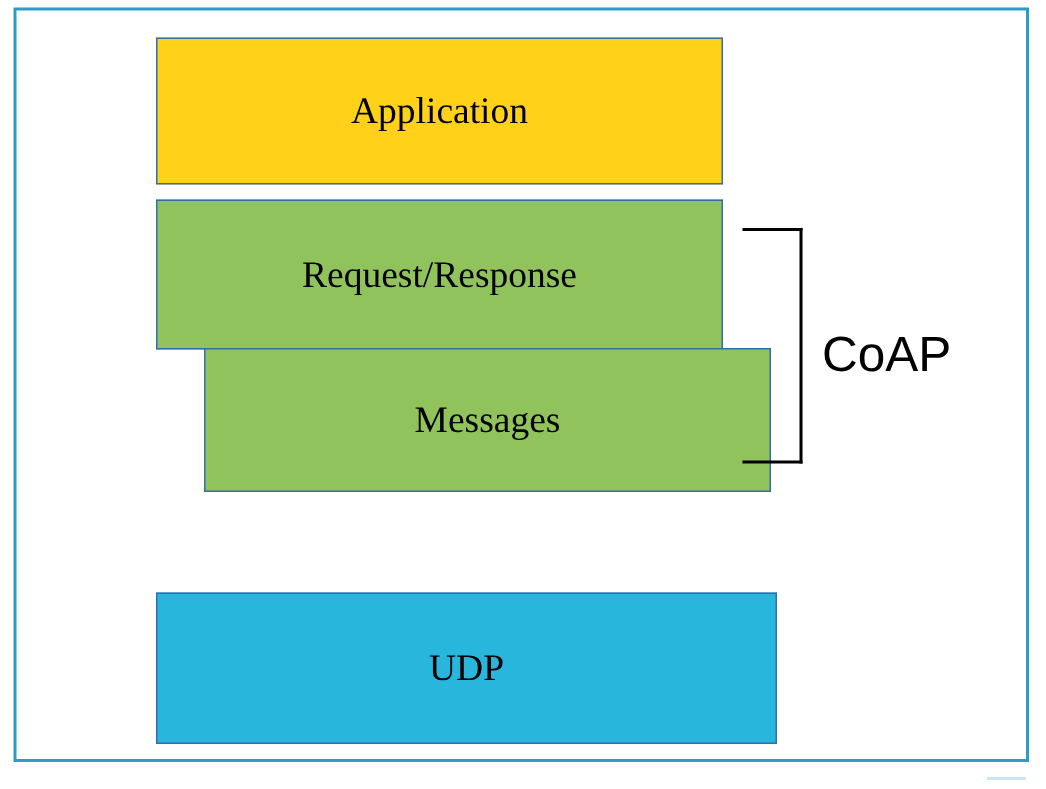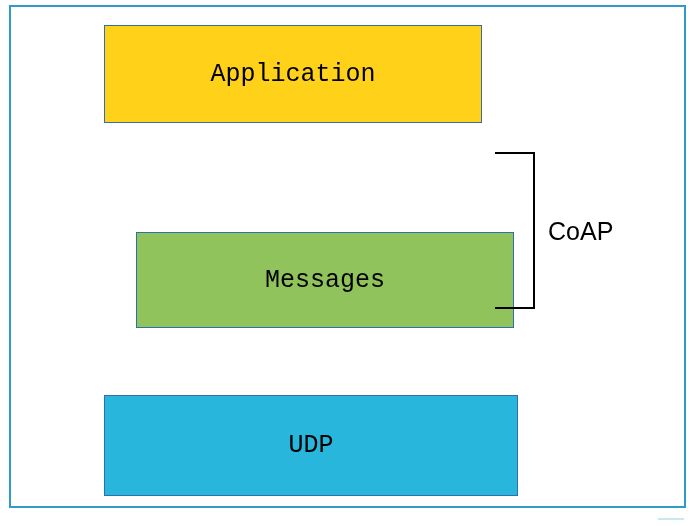--- a/index.html
+++ b/index.html
@@ -41,21 +41,21 @@
   }
   .layer-box {
     position: absolute;
     box-sizing: border-box;
     border: 1px solid #2f6fad;
     display: flex;
     align-items: center;
     justify-content: center;
   }
   .layer-label {
-    font-family: Liberation Mono, monospace;
+    font-family: Liberation Serif, serif;
     font-size: 25px;
     line-height: 1;
     color: #000000;
     white-space: nowrap;
     letter-spacing: 0px;
   }
   
   #box-application {
     left: 104px;
     top: 25px;
@@ -98,38 +98,41 @@
     border-right: 2px solid #000000;
     border-bottom: 2px solid #000000;
     border-left: none;
     background: transparent;
   }
   #coap-label {
     position: absolute;
     left: 548px;
     top: 219px;
     font-family: "Liberation Sans", sans-serif;
-    font-size: 25px;
+    font-size: 33px;
     line-height: 1;
     color: #000000;
     white-space: nowrap;
   }
 </style>
 </head>
 <body>
 
 <div id="canvas">
 
   <div id="page-frame"></div>
   <div id="frame-artifact"></div>
 
   <div class="layer-box" id="box-application">
     <span class="layer-label">Application</span>
   </div>
 
+  <div class="layer-box" id="box-request-response">
+    <span class="layer-label">Request/Response</span>
+  </div>
 
   <div class="layer-box" id="box-messages">
     <span class="layer-label">Messages</span>
   </div>
 
   <div class="layer-box" id="box-udp">
     <span class="layer-label">UDP</span>
   </div>
 
   <div id="coap-bracket"></div>

